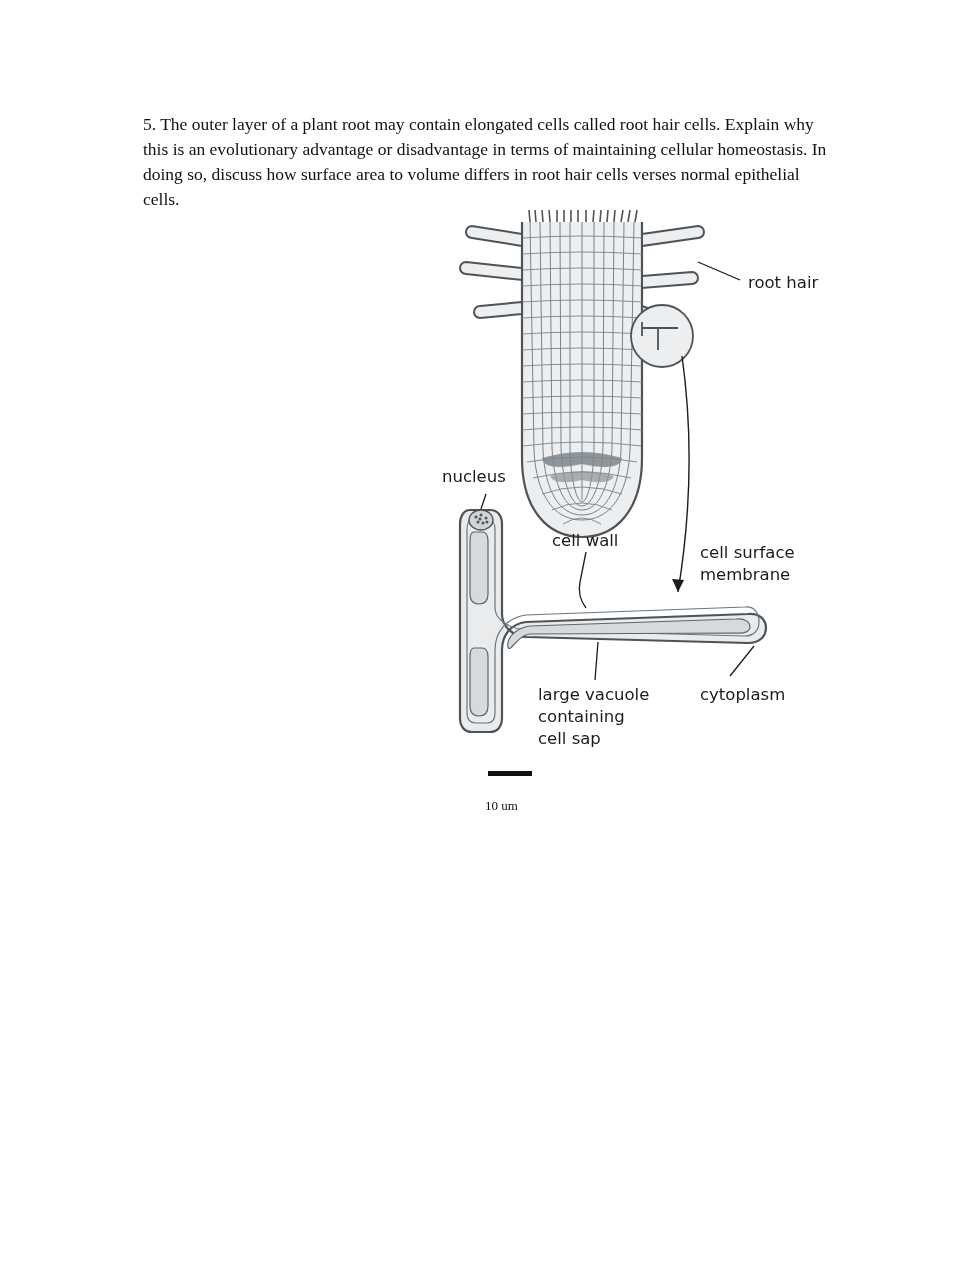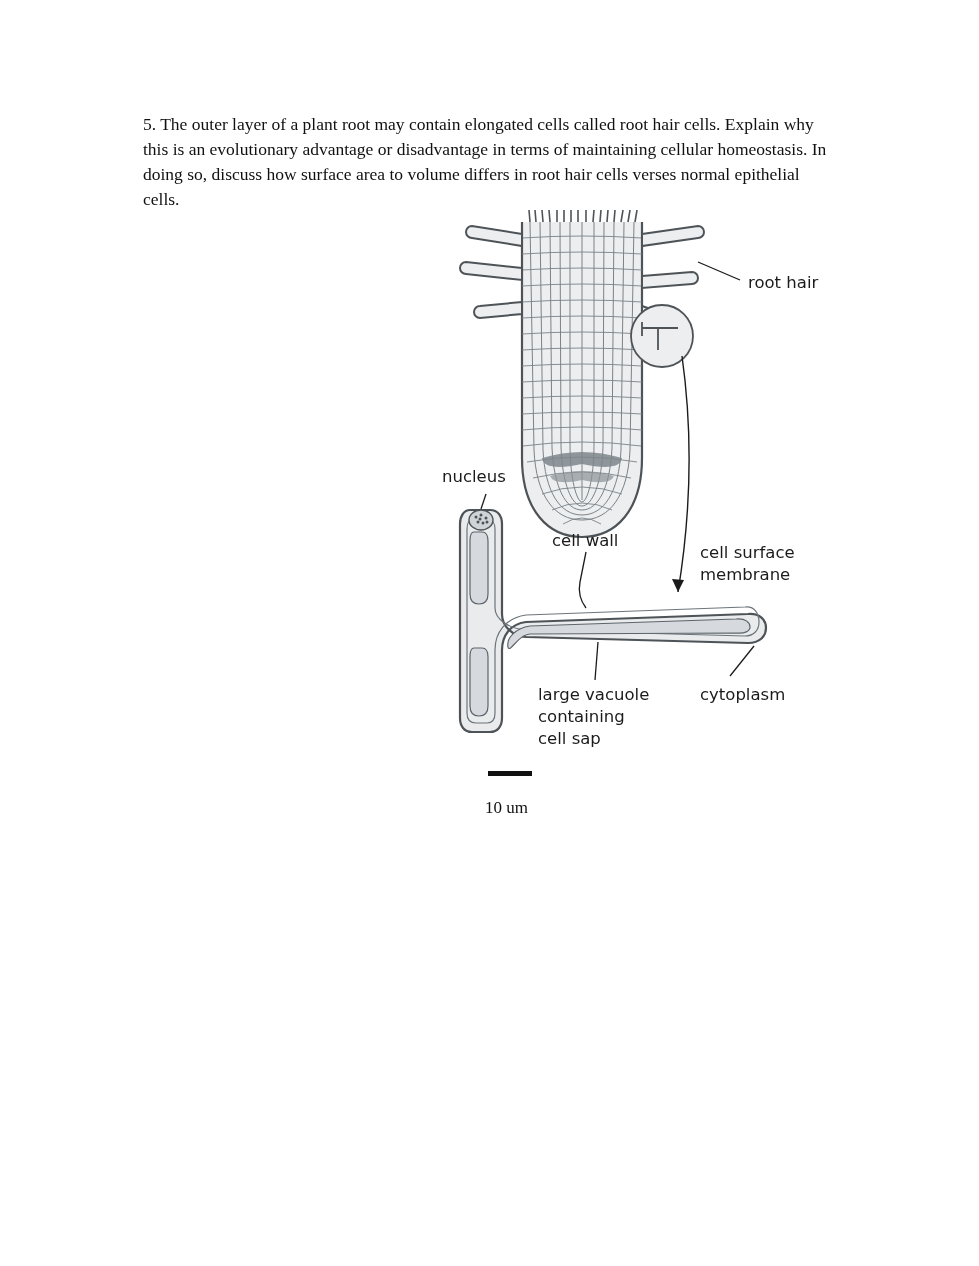--- a/index.html
+++ b/index.html
@@ -47,21 +47,21 @@
   .fig-label {
     font-family: "DejaVu Sans", sans-serif;
     font-size: 16.5px;
     fill: #1b1b1b;
   }
   .scale-label {
     position: absolute;
     left: 485px;
     top: 798px;
     font-family: "Liberation Serif", serif;
-    font-size: 17px;
+    font-size: 13px;
     color: #111;
   }
   .scale-bar {
     position: absolute;
     left: 488px;
     top: 771px;
     width: 44px;
     height: 5px;
     background: #111;
   }

